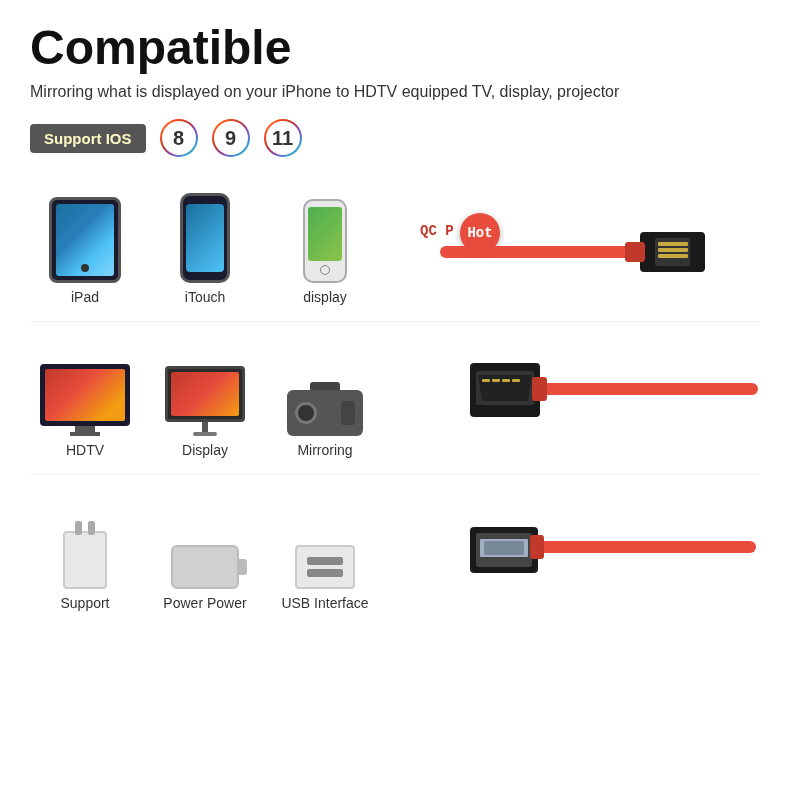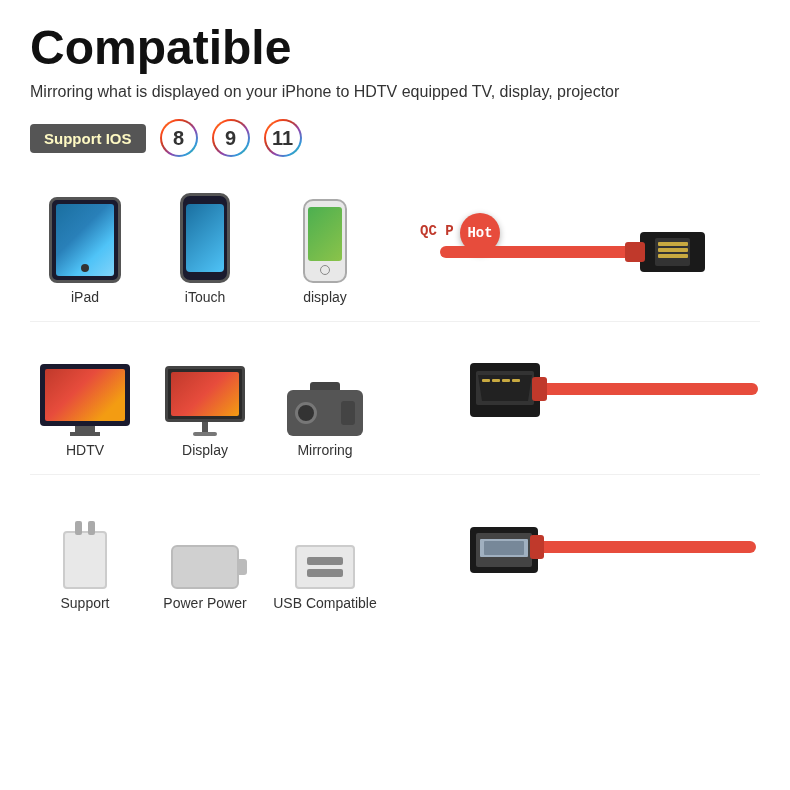--- a/index.html
+++ b/index.html
@@ -529,21 +529,21 @@
         <div class="device-label">Power Power</div>
       </div>
 
       <div class="device-item">
         <div class="device-icon">
           <div class="usb-shape">
             <div class="usb-port"></div>
             <div class="usb-port2"></div>
           </div>
         </div>
-        <div class="device-label">USB Compatible</div>
+        <div class="device-label">USB Interface</div>
       </div>
     </div>
 
     <svg width="300" height="110" style="position:absolute; right:0; top:10px;">
 
       <rect x="10" y="26" width="68" height="46" rx="4" fill="#1a1a1a"></rect>
 
       <rect x="16" y="32" width="56" height="34" rx="2" fill="#444"></rect>
 
       <rect x="20" y="38" width="48" height="18" rx="1" fill="#a0b0c0"></rect>

